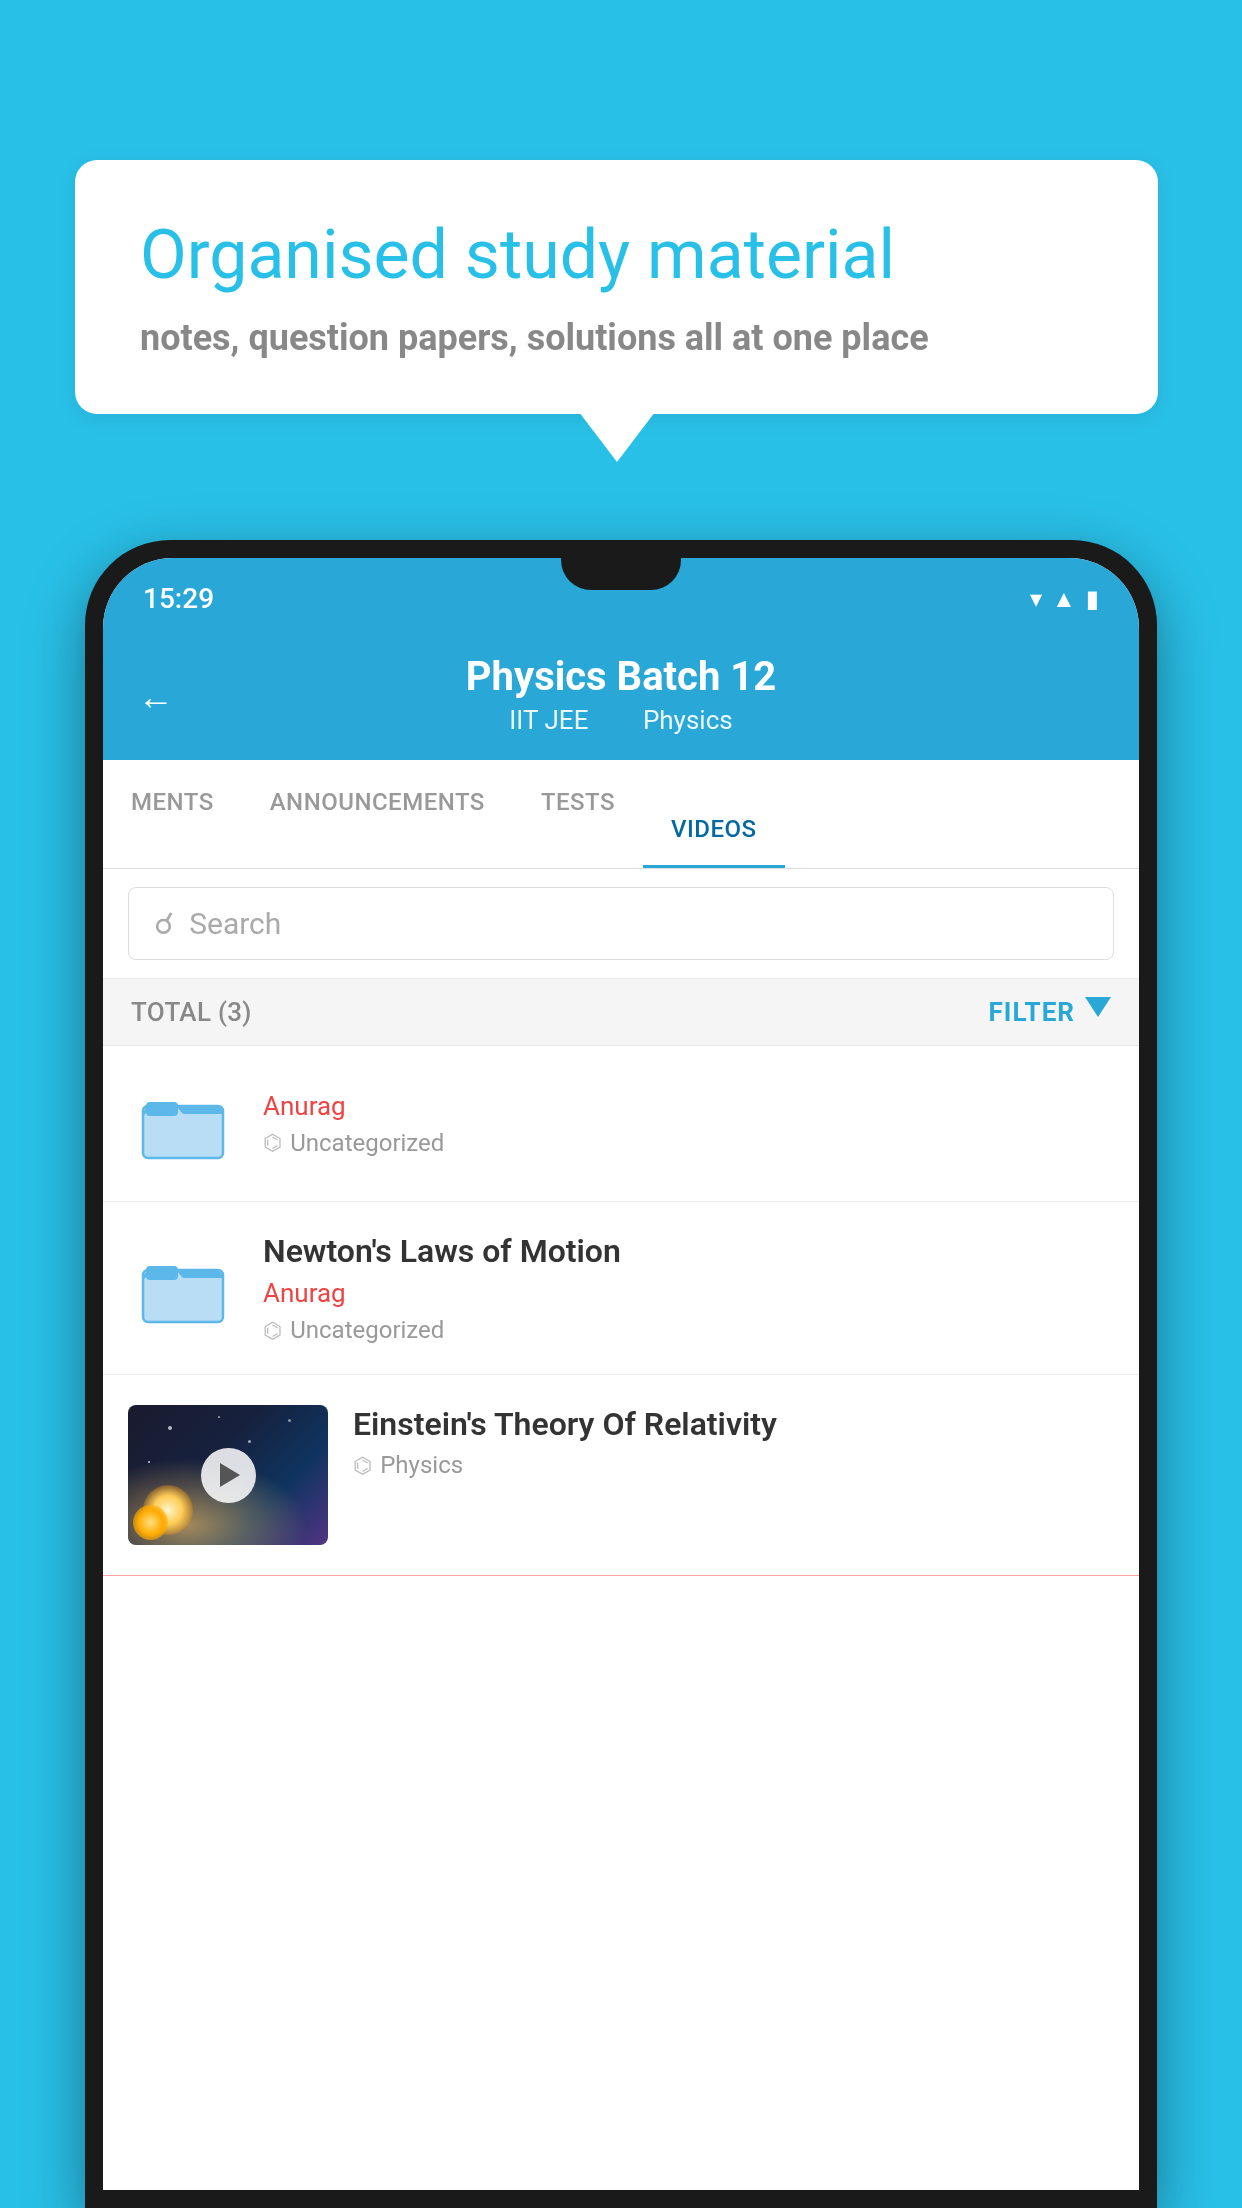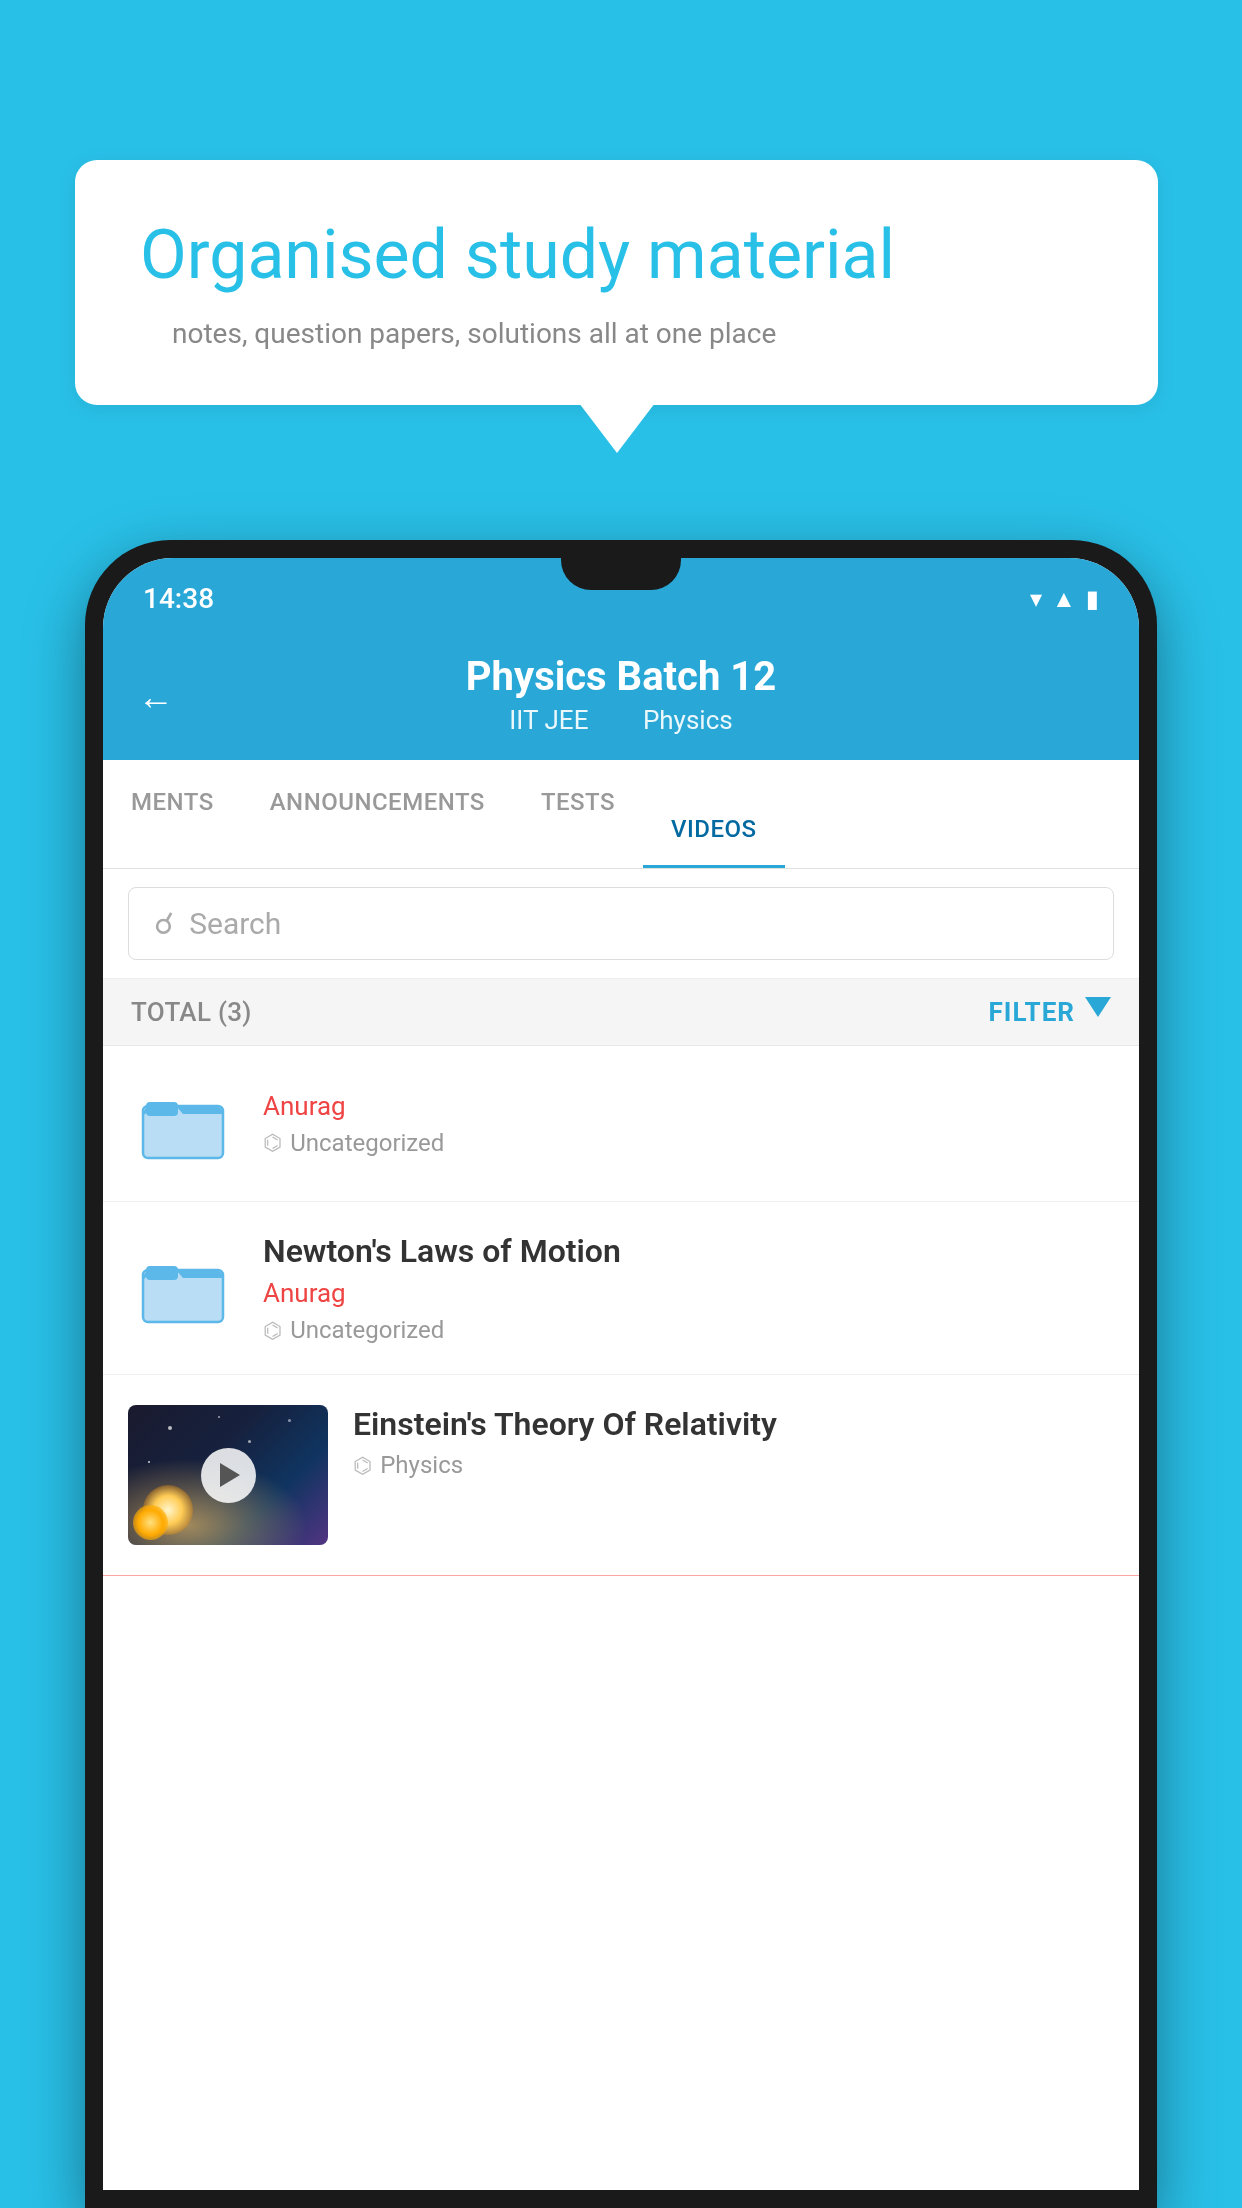--- a/index.html
+++ b/index.html
@@ -46,23 +46,22 @@
     .bubble-title {
       color: #29C0E8;
       font-size: 68px;
       font-weight: 400;
       line-height: 1.2;
       margin-bottom: 20px;
     }
 
     .bubble-subtitle {
       color: #888;
-      font-size: 28px;
-      font-weight: 400;
-      margin-left: 32px;
+      font-size: 36px;
+      font-weight: 700;
     }
 
     
     .phone-frame {
       position: absolute;
       top: 540px;
       left: 85px;
       right: 85px;
       bottom: 0;
       background: #1a1a1a;
@@ -375,21 +374,21 @@
     <div class="bubble-title">Organised study material</div>
     <div class="bubble-subtitle">notes, question papers, solutions all at one place</div>
   </div>
 </div>
 
 <div class="phone-frame">
   <div class="phone-screen">
 
     <div class="status-bar">
       <div class="notch"></div>
-      <span class="status-time">14:38</span>
+      <span class="status-time">15:29</span>
       <div class="status-icons">
         <span style="color:white;font-size:24px;">▾</span>
         <span style="color:white;font-size:24px;">▲</span>
         <span style="color:white;font-size:24px;">▮</span>
       </div>
     </div>
 
     <div class="app-header">
       <div class="back-button">←</div>
       <div class="header-title">Physics Batch 12</div>

